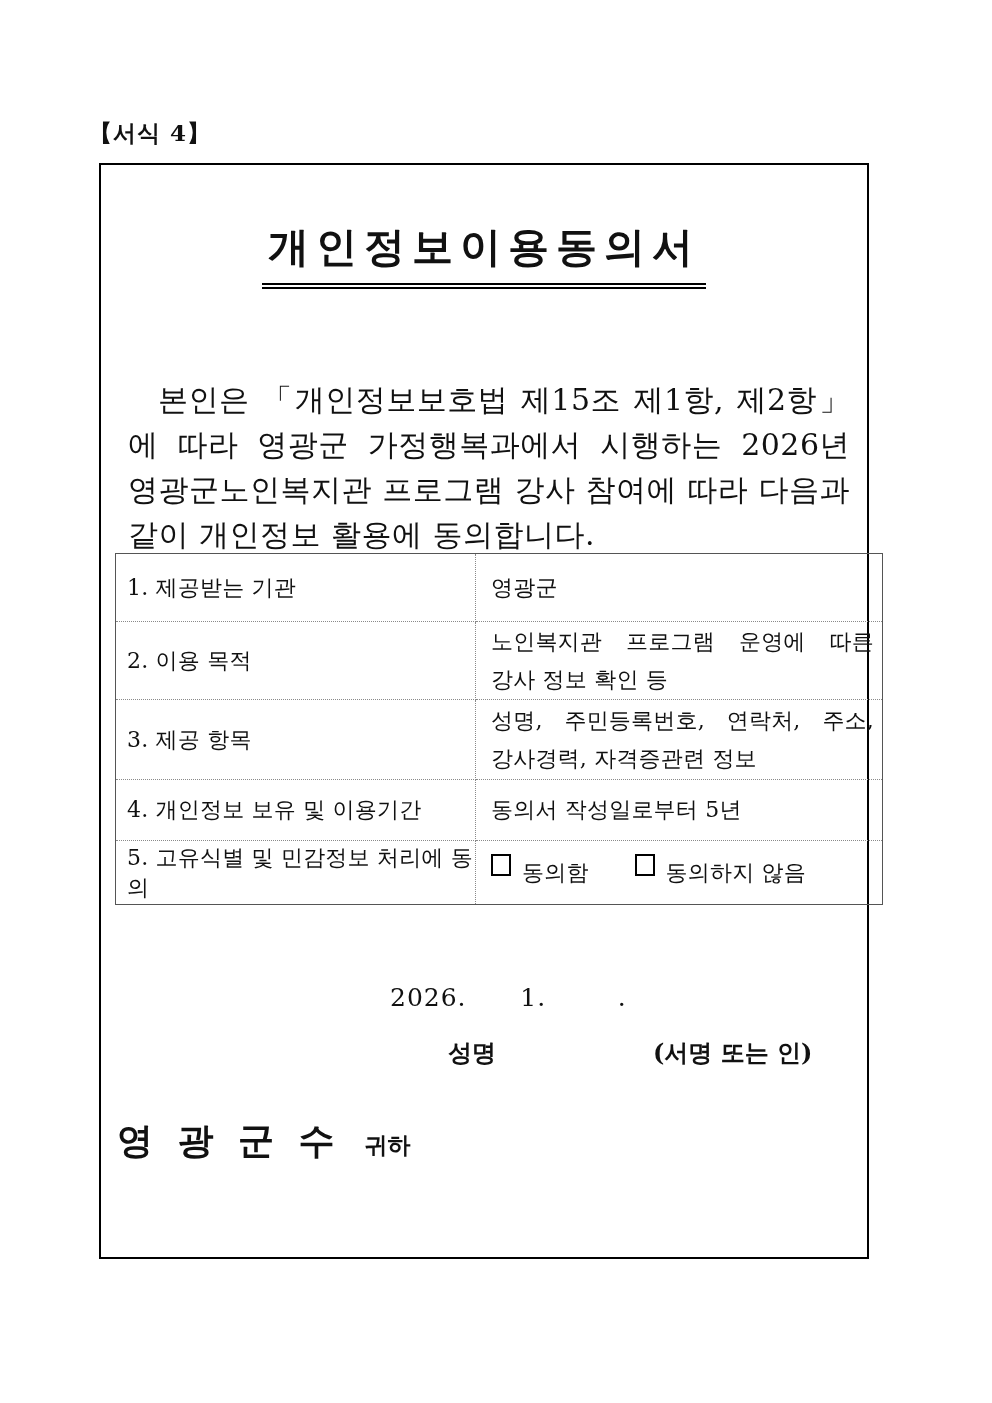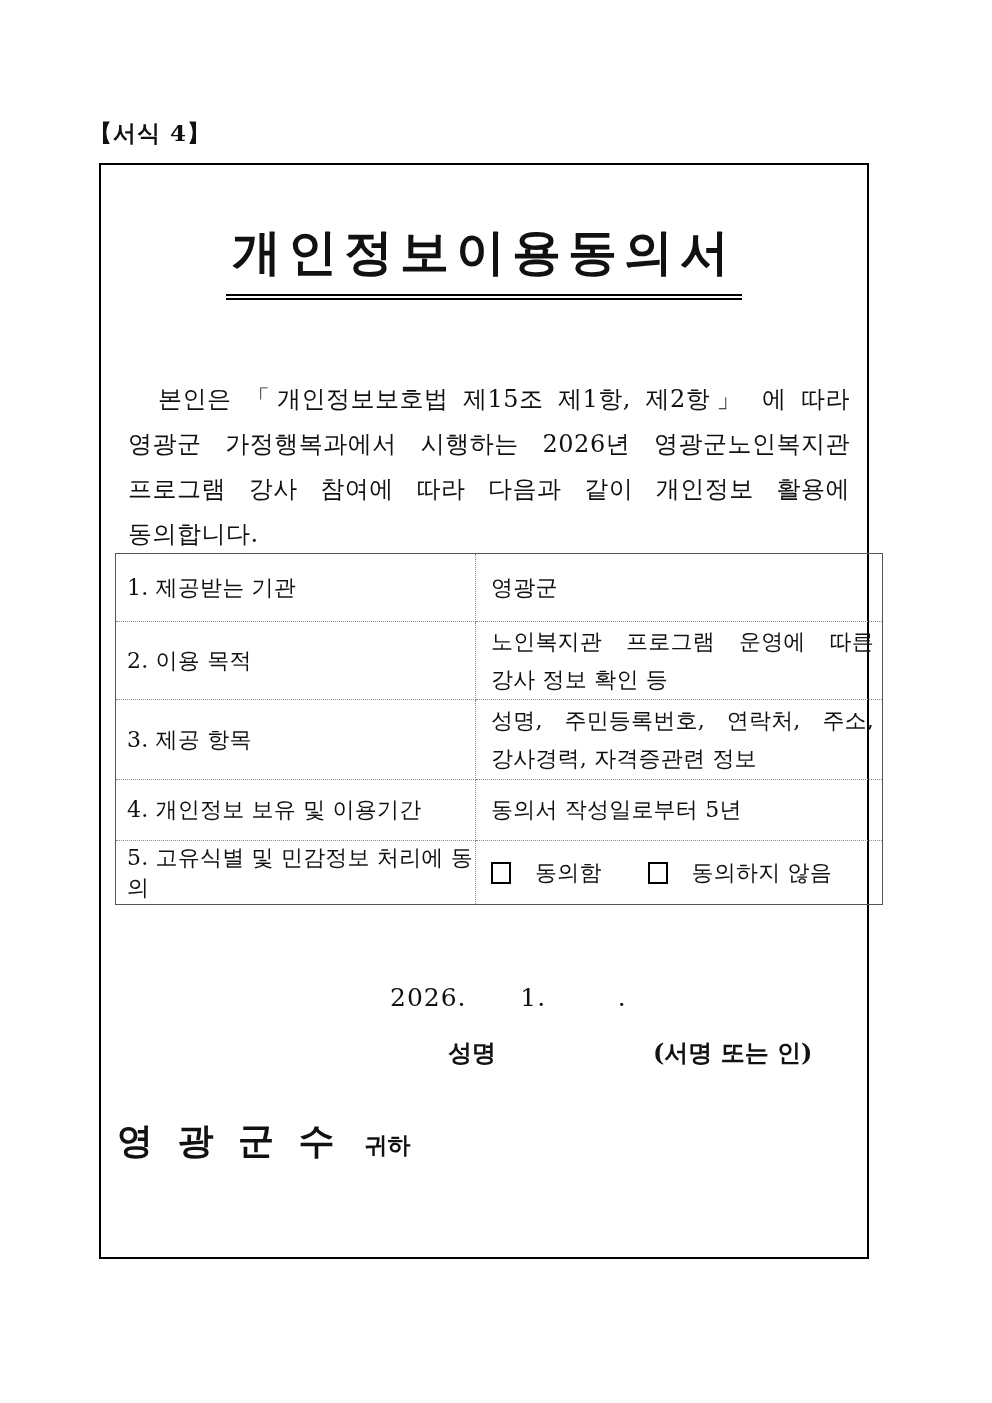--- a/index.html
+++ b/index.html
@@ -29,31 +29,31 @@
     border: 2px solid #000;
     background: #fff;
   }
   .doc-title-wrap {
     position: absolute;
     top: 55px; left: 0; right: 0;
     text-align: center;
   }
   .doc-title {
     display: inline-block;
-    font-size: 49px;
+    font-size: 41px;
     font-weight: 600;
     letter-spacing: 7px;
     padding: 0 6px 8px 6px;
     border-bottom: 6px double #000;
   }
   .doc-paragraph {
     position: absolute;
     top: 212px; left: 27px;
     width: 722px;
-    font-size: 24px;
+    font-size: 30px;
     line-height: 45px;
     text-align: justify;
     text-indent: 30px;
     word-break: keep-all;
     letter-spacing: 0.5px;
   }
   .consent-table {
     position: absolute;
     top: 388px; left: 14px;
     width: 768px;
@@ -72,21 +72,21 @@
   .consent-table td:last-child { border-right: 1px solid #555; }
   .cell-label { width: 360px; padding-left: 11px; }
   .cell-value { padding-left: 15px; padding-right: 8px; line-height: 38px; text-align: justify; word-break: keep-all; }
   .row-1 { height: 68px; }
   .row-2 { height: 78px; }
   .row-3 { height: 80px; }
   .row-4 { height: 61px; }
   .row-5 { height: 64px; }
   .cell-label-tight { font-size: 20.5px; letter-spacing: -0.6px; }
   .consent-options { display: flex; align-items: center; gap: 46px; }
-  .consent-option { display: flex; align-items: center; gap: 24px; }
+  .consent-option { display: flex; align-items: flex-start; gap: 11px; }
   .checkbox {
     display: inline-block;
     width: 20px; height: 22px;
     border: 2px solid #000;
     background: #fff;
   }
   .date-line {
     position: absolute;
     top: 818px; left: 289px;
     font-size: 25px;

